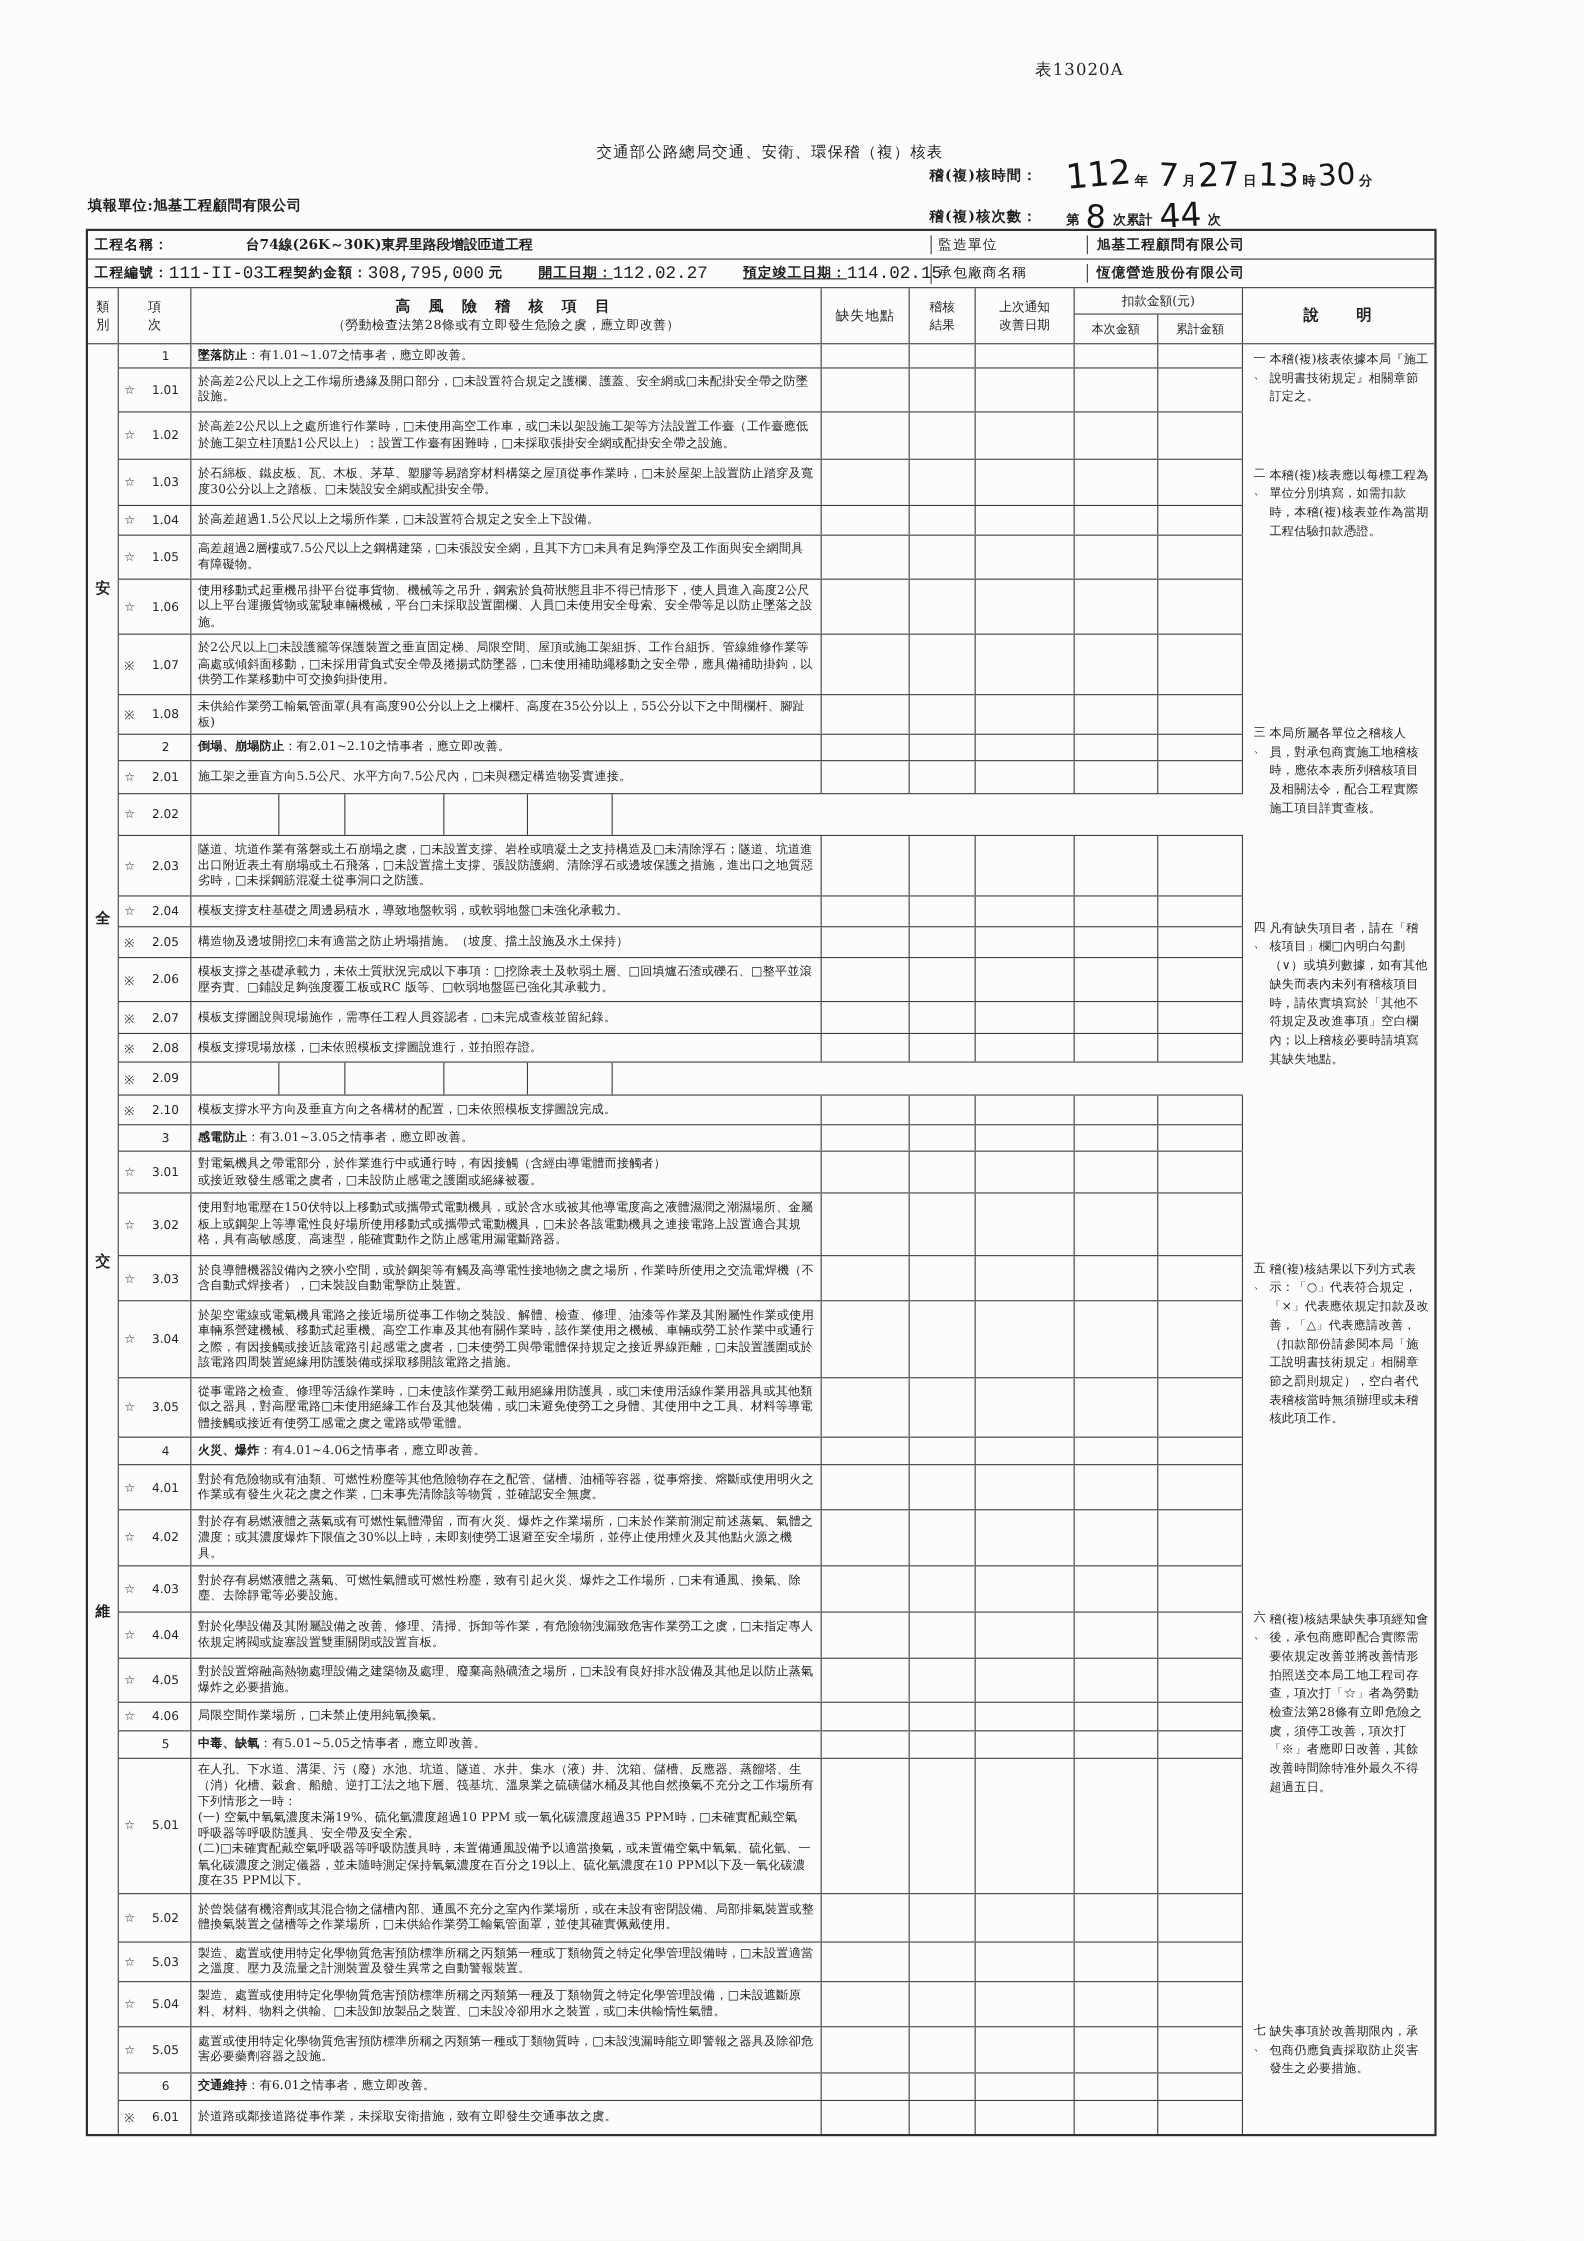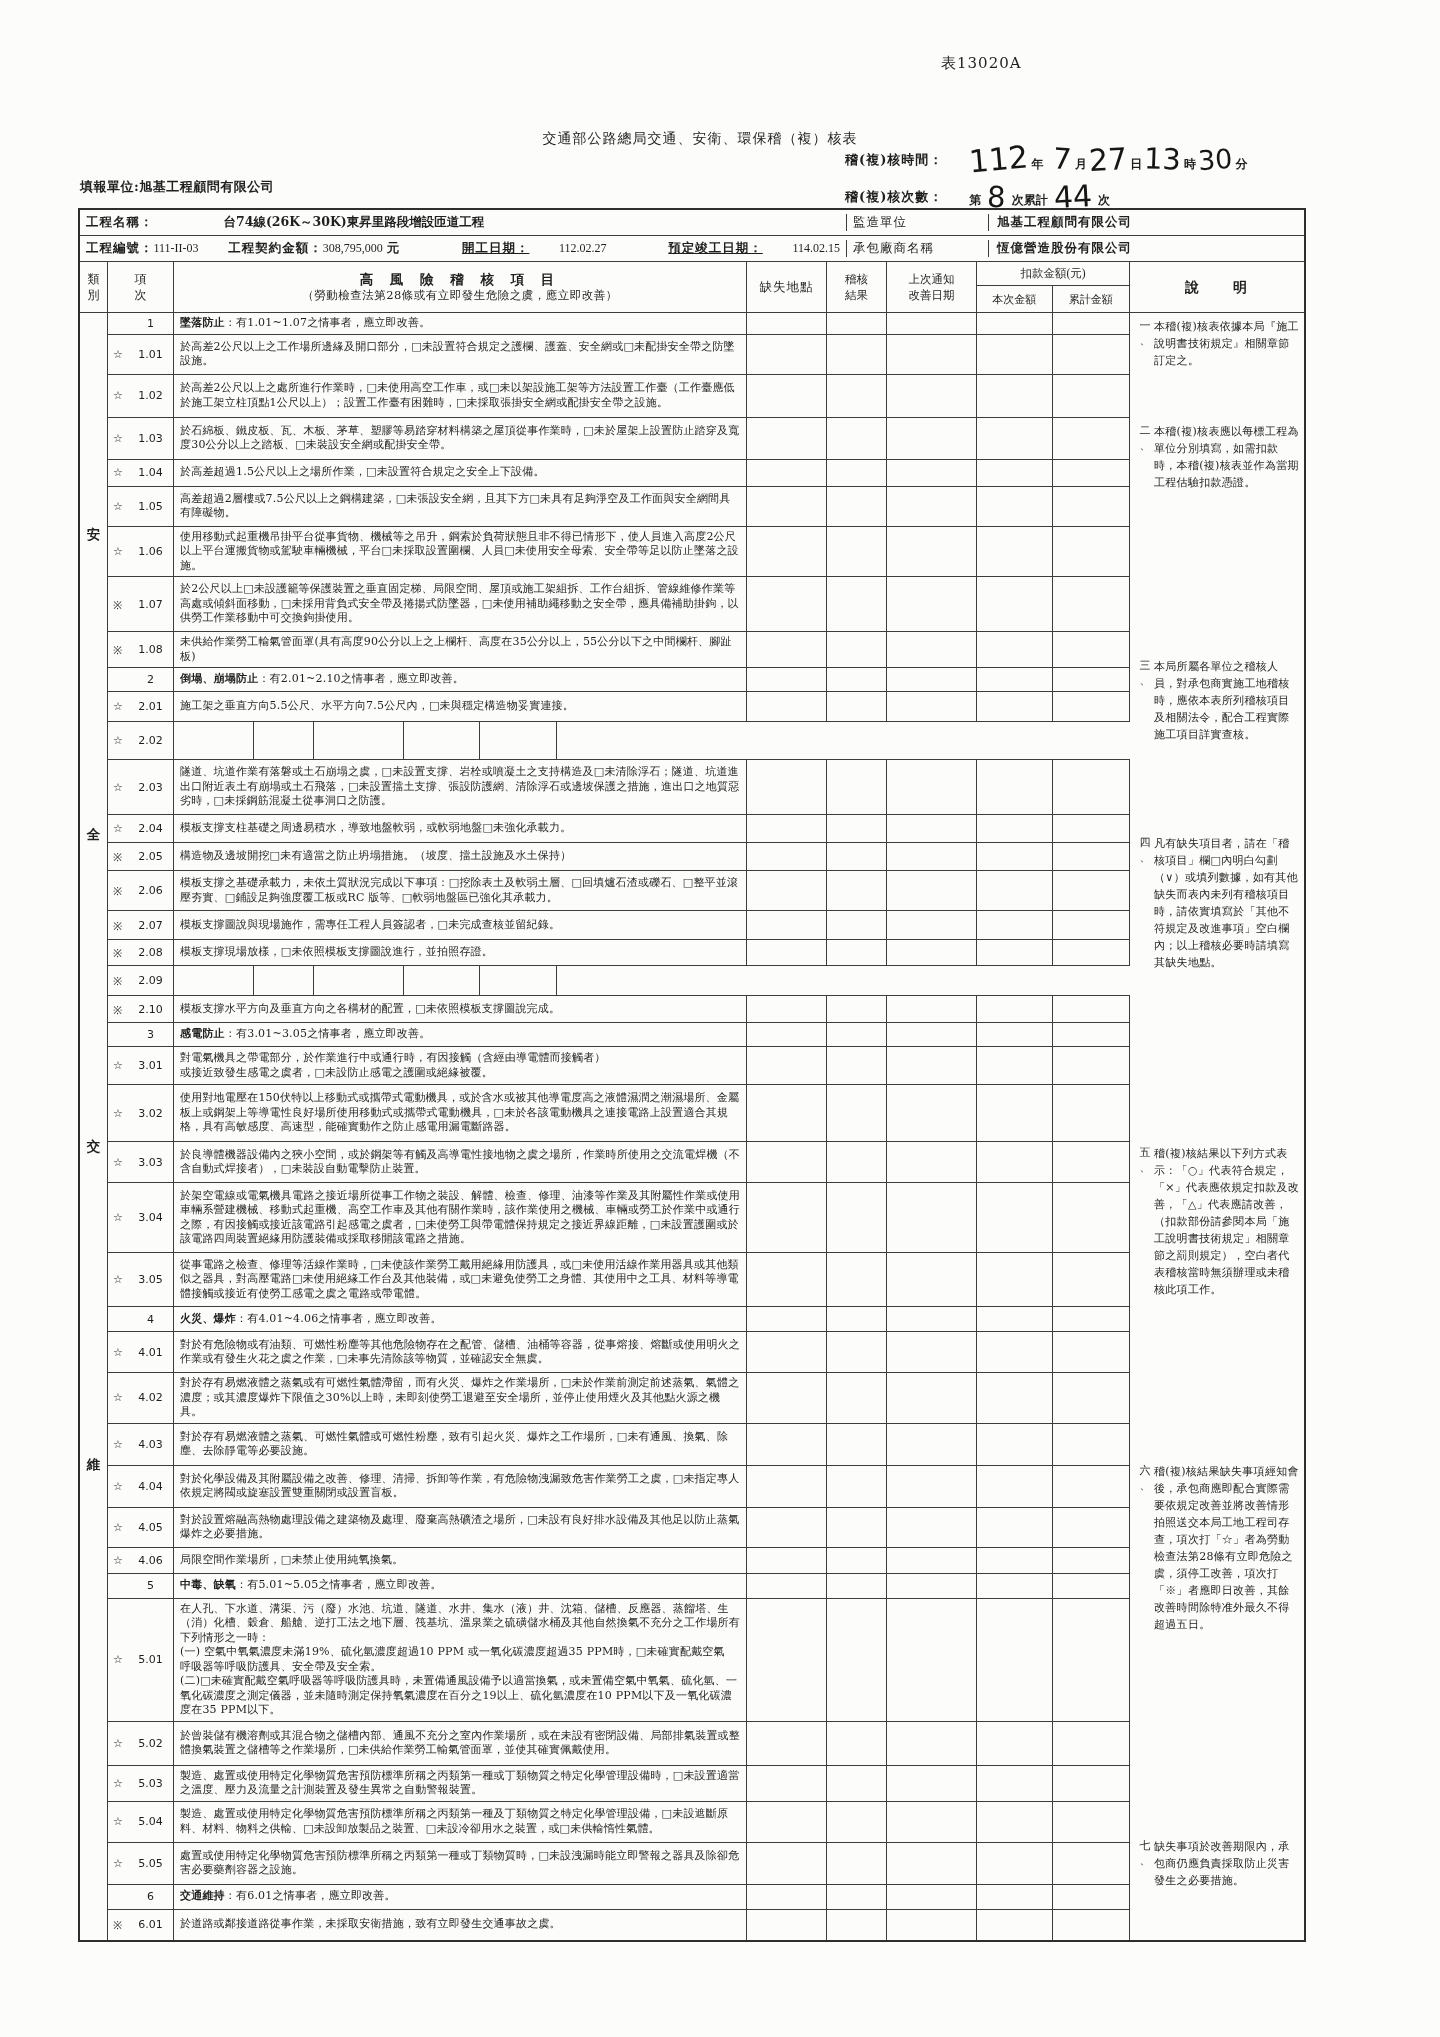--- a/index.html
+++ b/index.html
@@ -30,36 +30,36 @@
   .main-table{position:absolute;left:78px;top:208px;width:1228px;border:2px solid #2e2e2e;box-sizing:border-box;background:#fcfcfa;}
   .main-table *{box-sizing:border-box;}
   .cellR{border-right:1px solid #3d3d3d;}
   .rowB{border-bottom:1px solid #3d3d3d;}
 
   .info-row{display:flex;height:26px;align-items:center;font-size:12.5px;}
   .info-main{width:767px;display:flex;align-items:center;padding:0 6px;}
   .info-label{font-weight:bold;letter-spacing:1px;white-space:nowrap;}
   .u{text-decoration:underline;padding-left:32px;}
   .info-val{font-weight:bold;white-space:nowrap;}
-  .num-val{font-family:Liberation Serif, serif;font-size:12px;white-space:nowrap;}
+  .num-val{font-family:Liberation Mono, monospace;font-size:16px;white-space:nowrap;}
   .sp{flex:1;}
   .side-label{width:142px;padding:0 6px;font-weight:normal;letter-spacing:1px;}
   .side-val{width:315px;padding:0 8px;font-weight:bold;letter-spacing:1px;}
 
   .col-head{display:flex;height:50px;font-size:12px;}
   .ch{display:flex;flex-direction:column;justify-content:center;align-items:center;text-align:center;line-height:16px;}
   .h-cat{width:28px;}
   .h-item{width:66px;}
   .h-content{width:573px;}
   .h-content .t1{font-weight:bold;font-size:13.5px;letter-spacing:6px;}
   .h-content .t2{font-size:11.5px;letter-spacing:0.5px;}
   .h-loc{width:80px;font-size:12.5px;letter-spacing:1px;}
   .h-result{width:60px;font-size:11.5px;}
   .h-notify{width:90px;font-size:11.5px;}
-  .h-amount{width:153px;display:flex;flex-direction:column;font-family:Liberation Serif, serif;}
+  .h-amount{width:153px;display:flex;flex-direction:column;}
   .h-amount-top{height:24px;display:flex;align-items:center;justify-content:center;border-bottom:1px solid #3d3d3d;font-size:11.5px;}
   .h-amount-bottom{flex:1;display:flex;}
   .h-a1{width:76px;display:flex;align-items:center;justify-content:center;font-size:11px;border-right:1px solid #3d3d3d;}
   .h-a2{width:77px;display:flex;align-items:center;justify-content:center;font-size:11px;}
   .h-remark{width:174px;font-size:14px;font-weight:bold;letter-spacing:2px;}
 
   .tbody{display:flex;border-top:1px solid #3d3d3d;}
   .cat-col{width:28px;position:relative;border-right:1px solid #3d3d3d;}
   .cat-char{position:absolute;left:0;width:100%;text-align:center;font-size:13.5px;font-weight:bold;}
   .rows-col{width:1022px;display:flex;flex-direction:column;}

